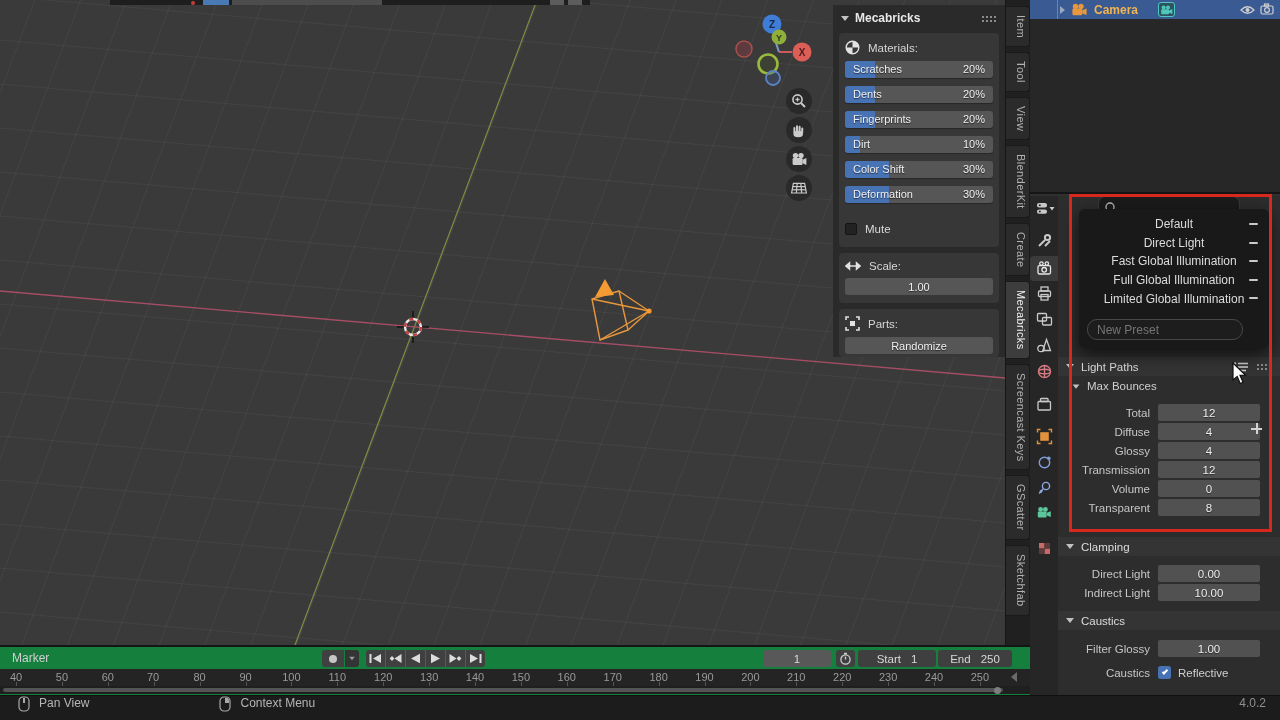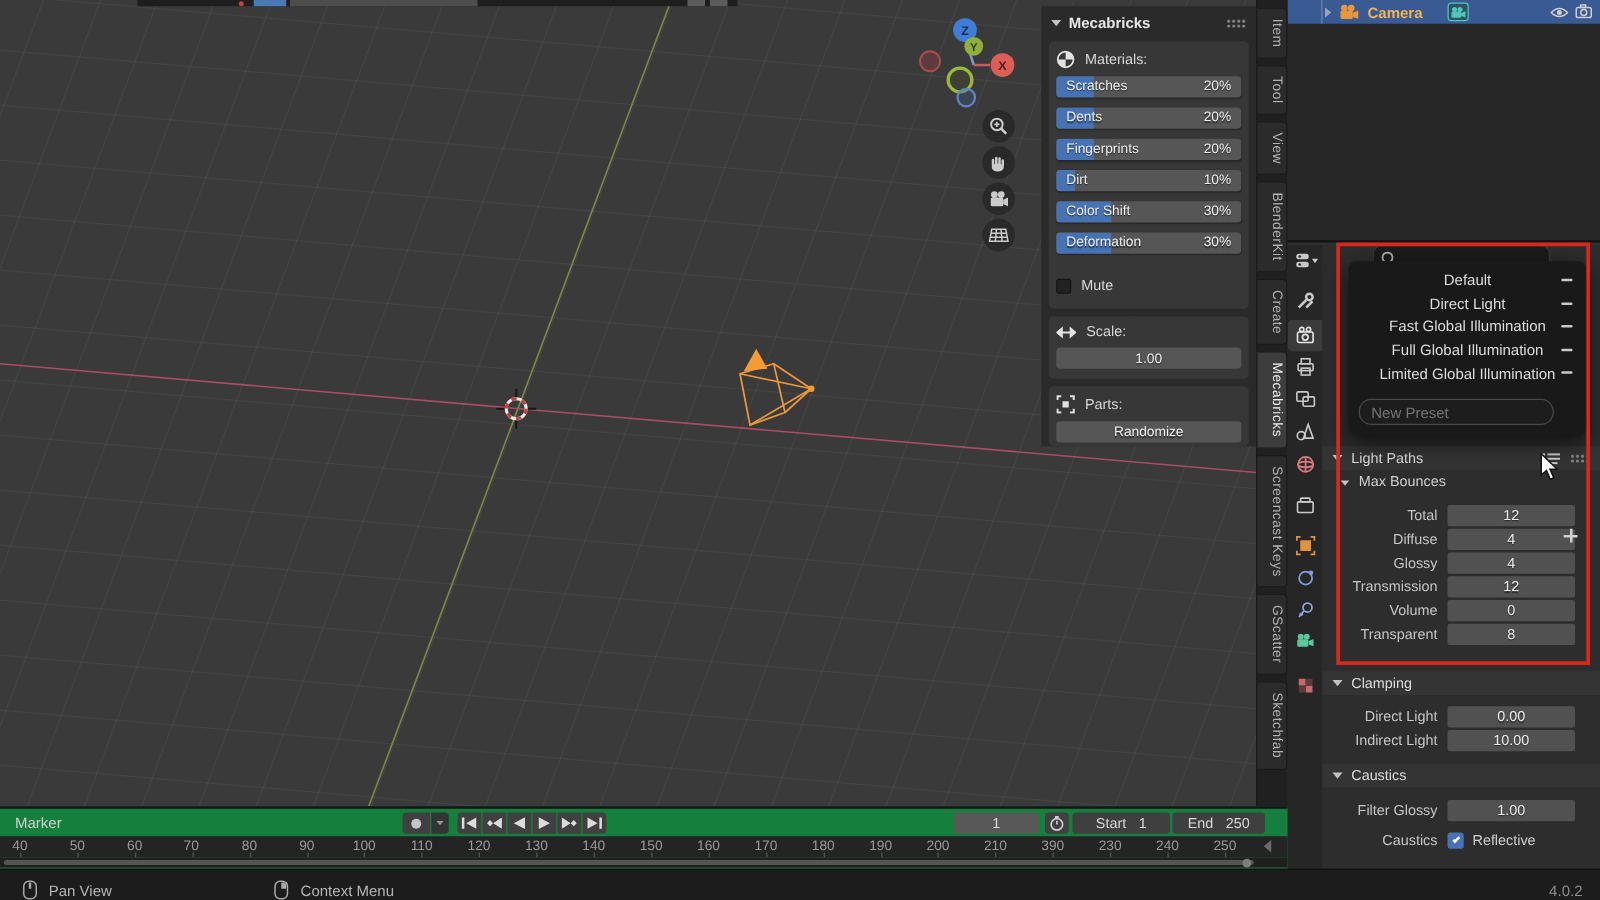--- a/index.html
+++ b/index.html
@@ -75,21 +75,21 @@
   #tl-head{position:absolute;left:0;top:0;width:100%;height:22px;display:flex;align-items:center}
   .tbtn{width:19px;height:17px;background:#404040;display:flex;align-items:center;justify-content:center;margin-right:1px}
   #ruler{position:absolute;left:0;top:22px;width:100%;height:17px;background:#242424}
   .rnum{position:absolute;top:2px;transform:translateX(-50%);color:#9a9a9a;font-size:11px}
   .rtick{position:absolute;bottom:0;width:1px;height:4px;background:#555}
   #tl-scroll{position:absolute;left:0;top:39px;width:100%;height:8px;background:#1f1f1f}
   .ffield{height:17px;background:#3f3f3f;border-radius:3px;display:flex;align-items:center;justify-content:center;
     gap:10px;color:#d8d8d8;font-size:11.5px}
   
   #statusbar{left:0;top:695px;width:1280px;height:25px;background:#1c1c1c;border-top:1px solid #101010;
-    display:flex;align-items:flex-end;color:#b5b5b5;font-size:12px}
+    display:flex;align-items:flex-start;color:#b5b5b5;font-size:12px}
   text{font-family:"Liberation Sans","DejaVu Sans",sans-serif}
 </style>
 </head>
 <body>
 
 <div id="viewport" class="abs">
   <svg id="vpgrid" width="1005" height="645">
       <line x1="-240" y1="0" x2="-482" y2="645" stroke="rgba(255,255,255,0.05)" stroke-width="1"></line>
       <line x1="-194.2" y1="0" x2="-436.2" y2="645" stroke="rgba(255,255,255,0.05)" stroke-width="1"></line>
       <line x1="-148.39999999999998" y1="0" x2="-390.4" y2="645" stroke="rgba(255,255,255,0.05)" stroke-width="1"></line>
@@ -674,21 +674,21 @@
       <span class="rnum" style="left:612.6999999999999px">170</span>
       <i class="rtick" style="left:612.6999999999999px"></i>
       <span class="rnum" style="left:658.6px">180</span>
       <i class="rtick" style="left:658.6px"></i>
       <span class="rnum" style="left:704.5px">190</span>
       <i class="rtick" style="left:704.5px"></i>
       <span class="rnum" style="left:750.4px">200</span>
       <i class="rtick" style="left:750.4px"></i>
       <span class="rnum" style="left:796.3px">210</span>
       <i class="rtick" style="left:796.3px"></i>
-      <span class="rnum" style="left:842.1999999999999px">390</span>
+      <span class="rnum" style="left:842.1999999999999px">220</span>
       <i class="rtick" style="left:842.1999999999999px"></i>
       <span class="rnum" style="left:888.1px">230</span>
       <i class="rtick" style="left:888.1px"></i>
       <span class="rnum" style="left:934px">240</span>
       <i class="rtick" style="left:934px"></i>
       <span class="rnum" style="left:979.9px">250</span>
       <i class="rtick" style="left:979.9px"></i>
     </div>
   <div class="abs" style="left:1011px;top:25px;width:0;height:0;border-top:5px solid transparent;border-bottom:5px solid transparent;border-right:6px solid #6a6a6a"></div>
   <div id="tl-scroll">

